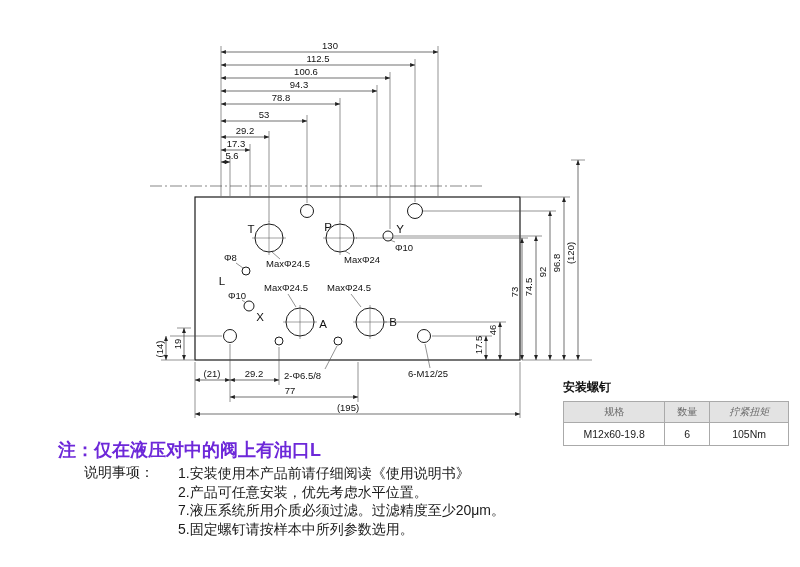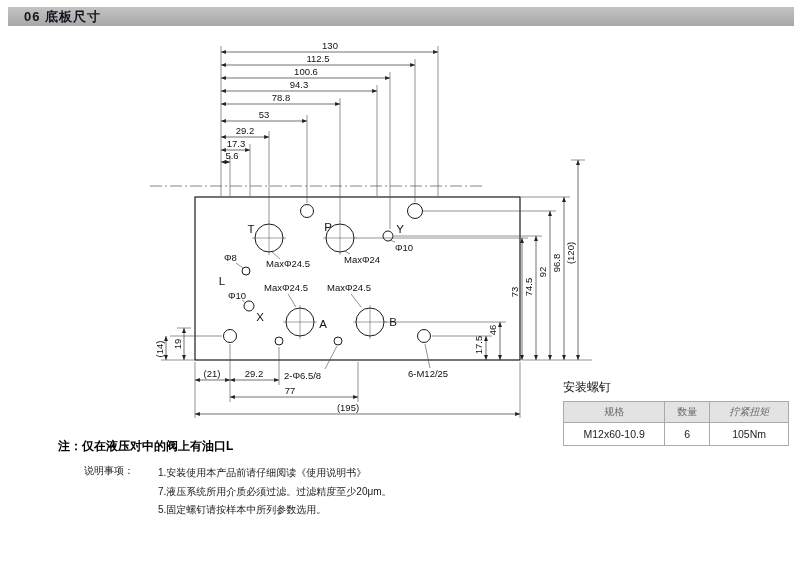--- a/index.html
+++ b/index.html
@@ -25,52 +25,49 @@
   .cl line { stroke:#555; stroke-width:0.7; stroke-dasharray:12 3 2 3; }
   .crosshair line { stroke:#555; stroke-width:0.55; }
   svg text { font-family:"Liberation Sans", sans-serif; fill:#111; }
   .dtx { font-size:9.5px; }
   .ptx { font-size:11.5px; }
   .ftx { font-size:9.5px; }
 
   
   .note {
     position:absolute; left:58px; top:438px;
-    font-size:12px; font-weight:bold; color:#000000;
+    font-size:18px; font-weight:bold; color:#6d28d9;
   }
 
   
   .screws { position:absolute; left:563px; top:379px; width:226px; }
-  .screws-title { font-size:12px; font-weight:normal; margin-bottom:5px; color:#101010; }
+  .screws-title { font-size:12px; font-weight:bold; margin-bottom:5px; color:#101010; }
   .screws table { width:100%; border-collapse:collapse; border:1px solid #999; background:#fff; }
   .screws th {
     background:#e3e3e3; color:#6a6a6a; font-weight:normal; font-size:10px;
     border:1px solid #aaa; padding:3px 2px; text-align:center;
   }
   .screws td {
     font-size:10.5px; color:#222; border:1px solid #aaa; padding:5px 2px; text-align:center;
   }
   .col-spec { width:45%; } .col-qty { width:20%; } .col-torque { width:35%;font-style:italic; }
 
   
   .instructions {
     position:absolute; left:84px; top:464px; display:flex; align-items:flex-start;
-    font-size:10px; color:#1a1a1a;
+    font-size:14px; color:#1a1a1a;
   }
   .instr-label { white-space:nowrap; }
   .instr-items div { line-height:18.5px;margin-left:24px; }
 </style>
 </head>
 <body>
 
 <div class="page">
 
-  <div class="header-bar">
-    <span>06 底板尺寸</span>
-  </div>
 
   <svg class="drawing" width="800" height="567" viewBox="0 0 800 567">
     <defs>
       <marker id="arr" viewBox="0 0 10 10" refX="10" refY="5" markerWidth="7" markerHeight="7" orient="auto-start-reverse">
         <path d="M0,1 L10,5 L0,9 Z" fill="#222"></path>
       </marker>
     </defs>
 
     <g class="cl">
       <line x1="150" y1="186" x2="485" y2="186"></line>
@@ -229,30 +226,31 @@
     <table>
       <thead>
         <tr>
           <th class="col-spec">规格</th>
           <th class="col-qty">数量</th>
           <th class="col-torque">拧紧扭矩</th>
         </tr>
       </thead>
       <tbody>
         <tr>
-          <td>M12x60-10.9</td>
+          <td>M12x60-19.8</td>
           <td>6</td>
           <td>105Nm</td>
         </tr>
       </tbody>
     </table>
   </div>
 
   <div class="instructions">
     <span class="instr-label">说明事项：</span>
     <div class="instr-items">
       <div>1.安装使用本产品前请仔细阅读《使用说明书》</div>
+      <div>2.产品可任意安装，优先考虑水平位置。</div>
       <div>7.液压系统所用介质必须过滤。过滤精度至少20μm。</div>
       <div>5.固定螺钉请按样本中所列参数选用。</div>
     </div>
   </div>
 
 </div>
 
 </body></html>

